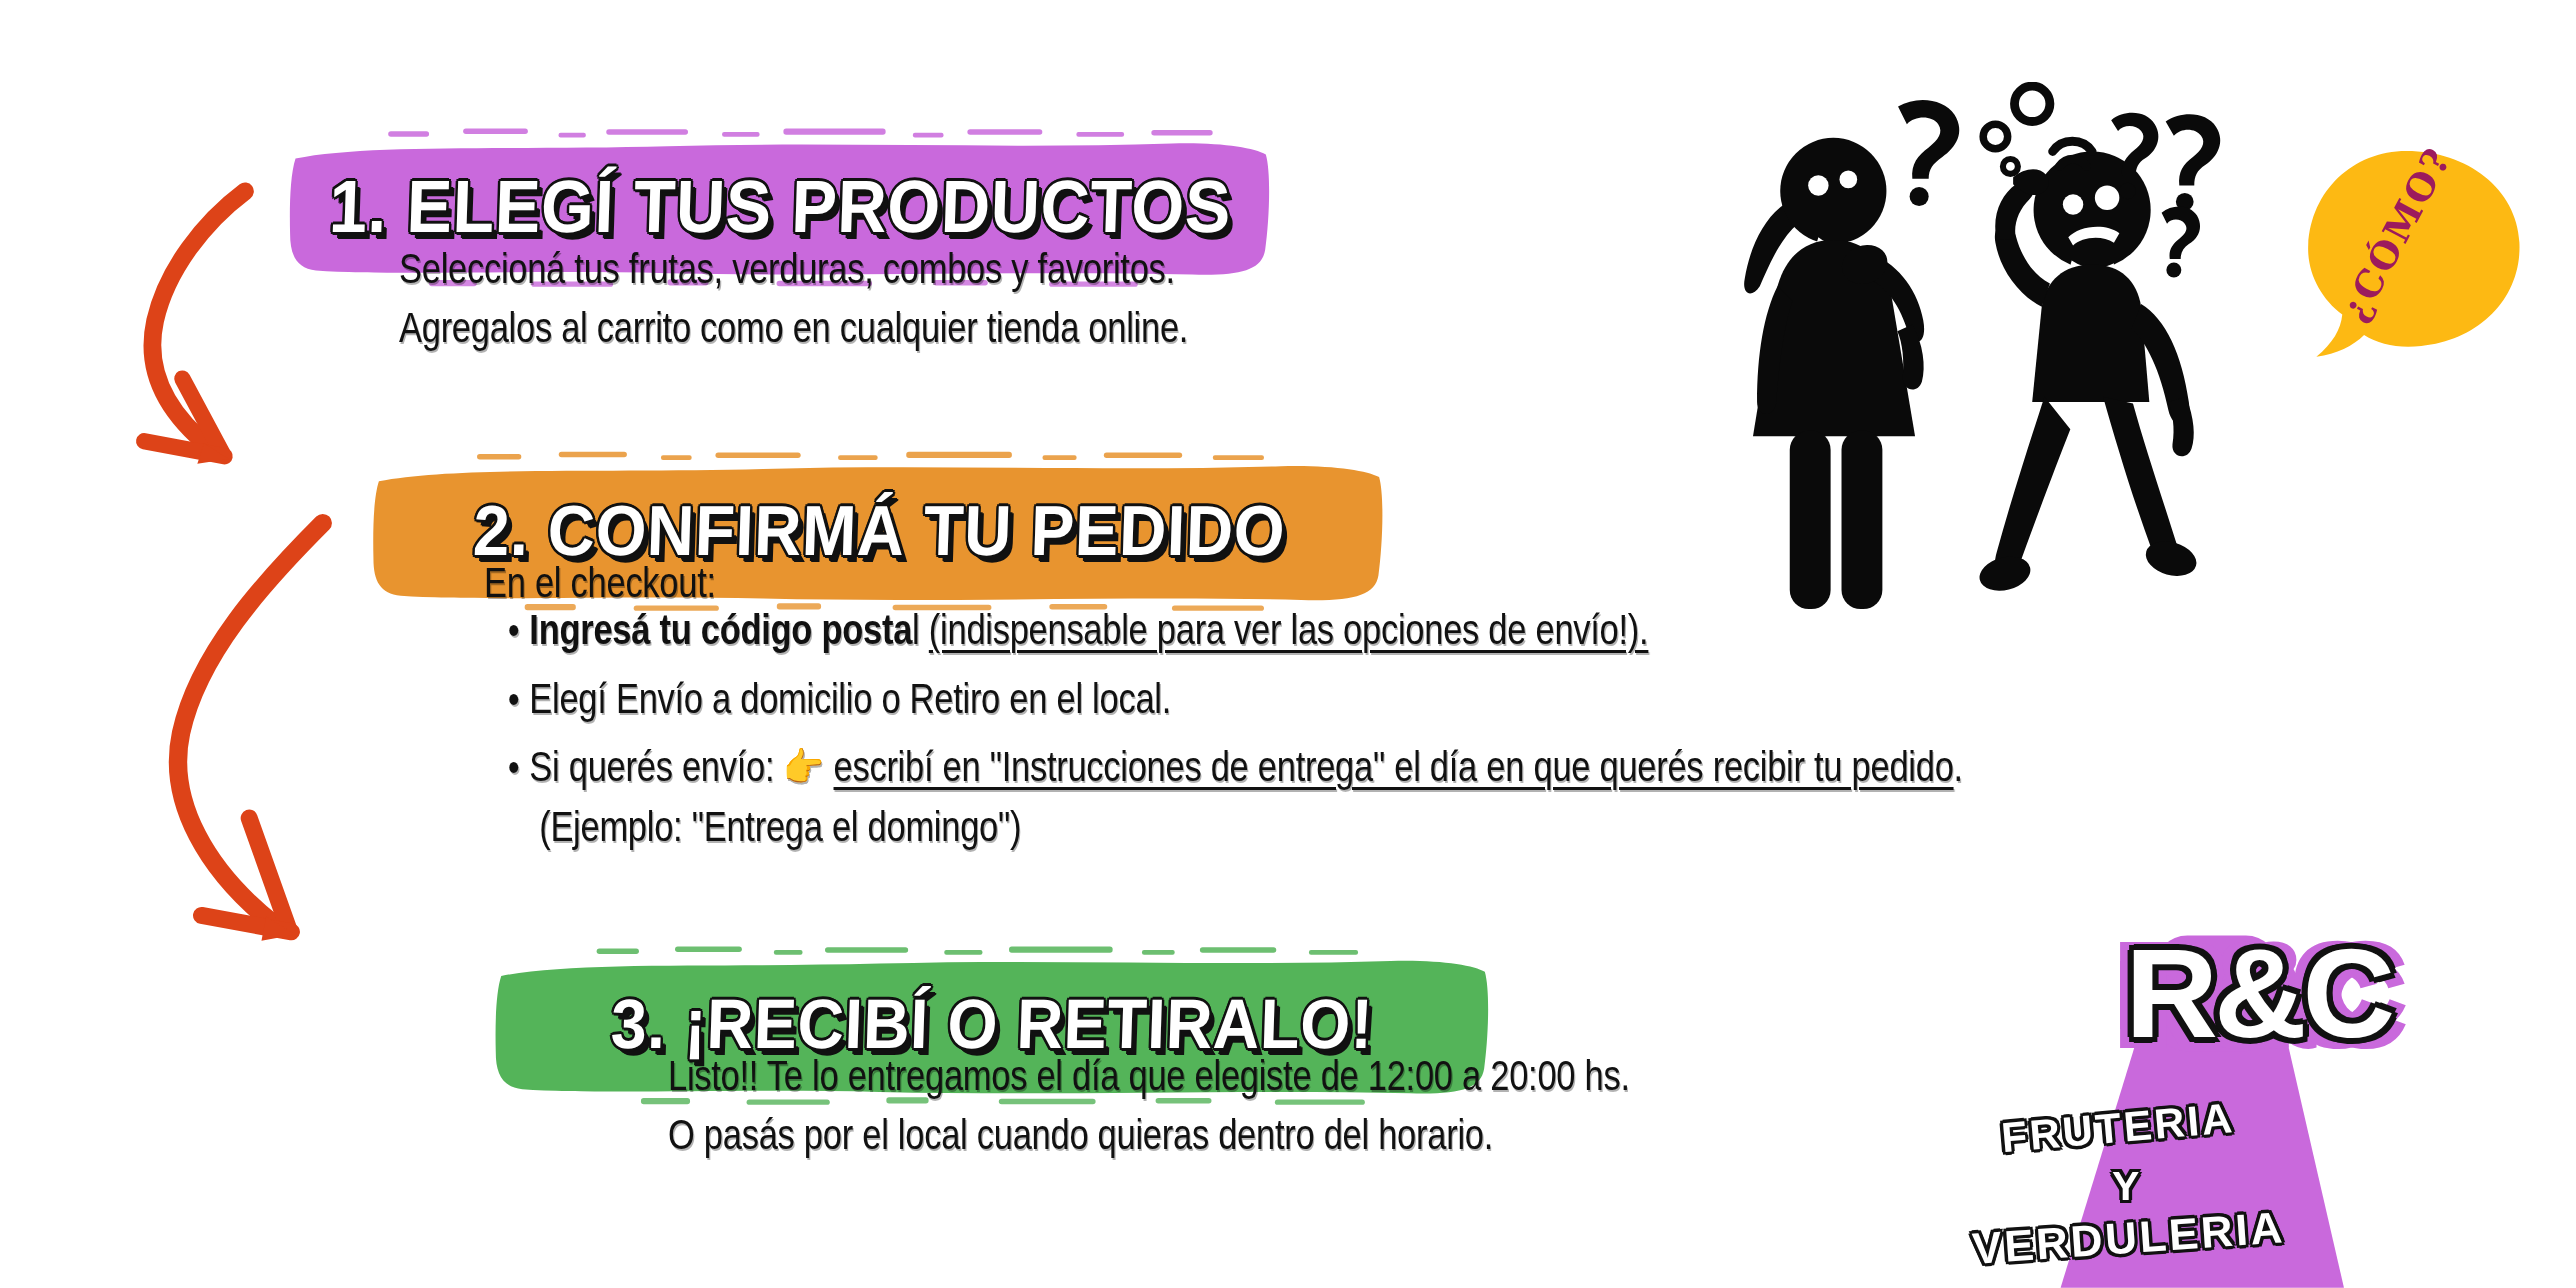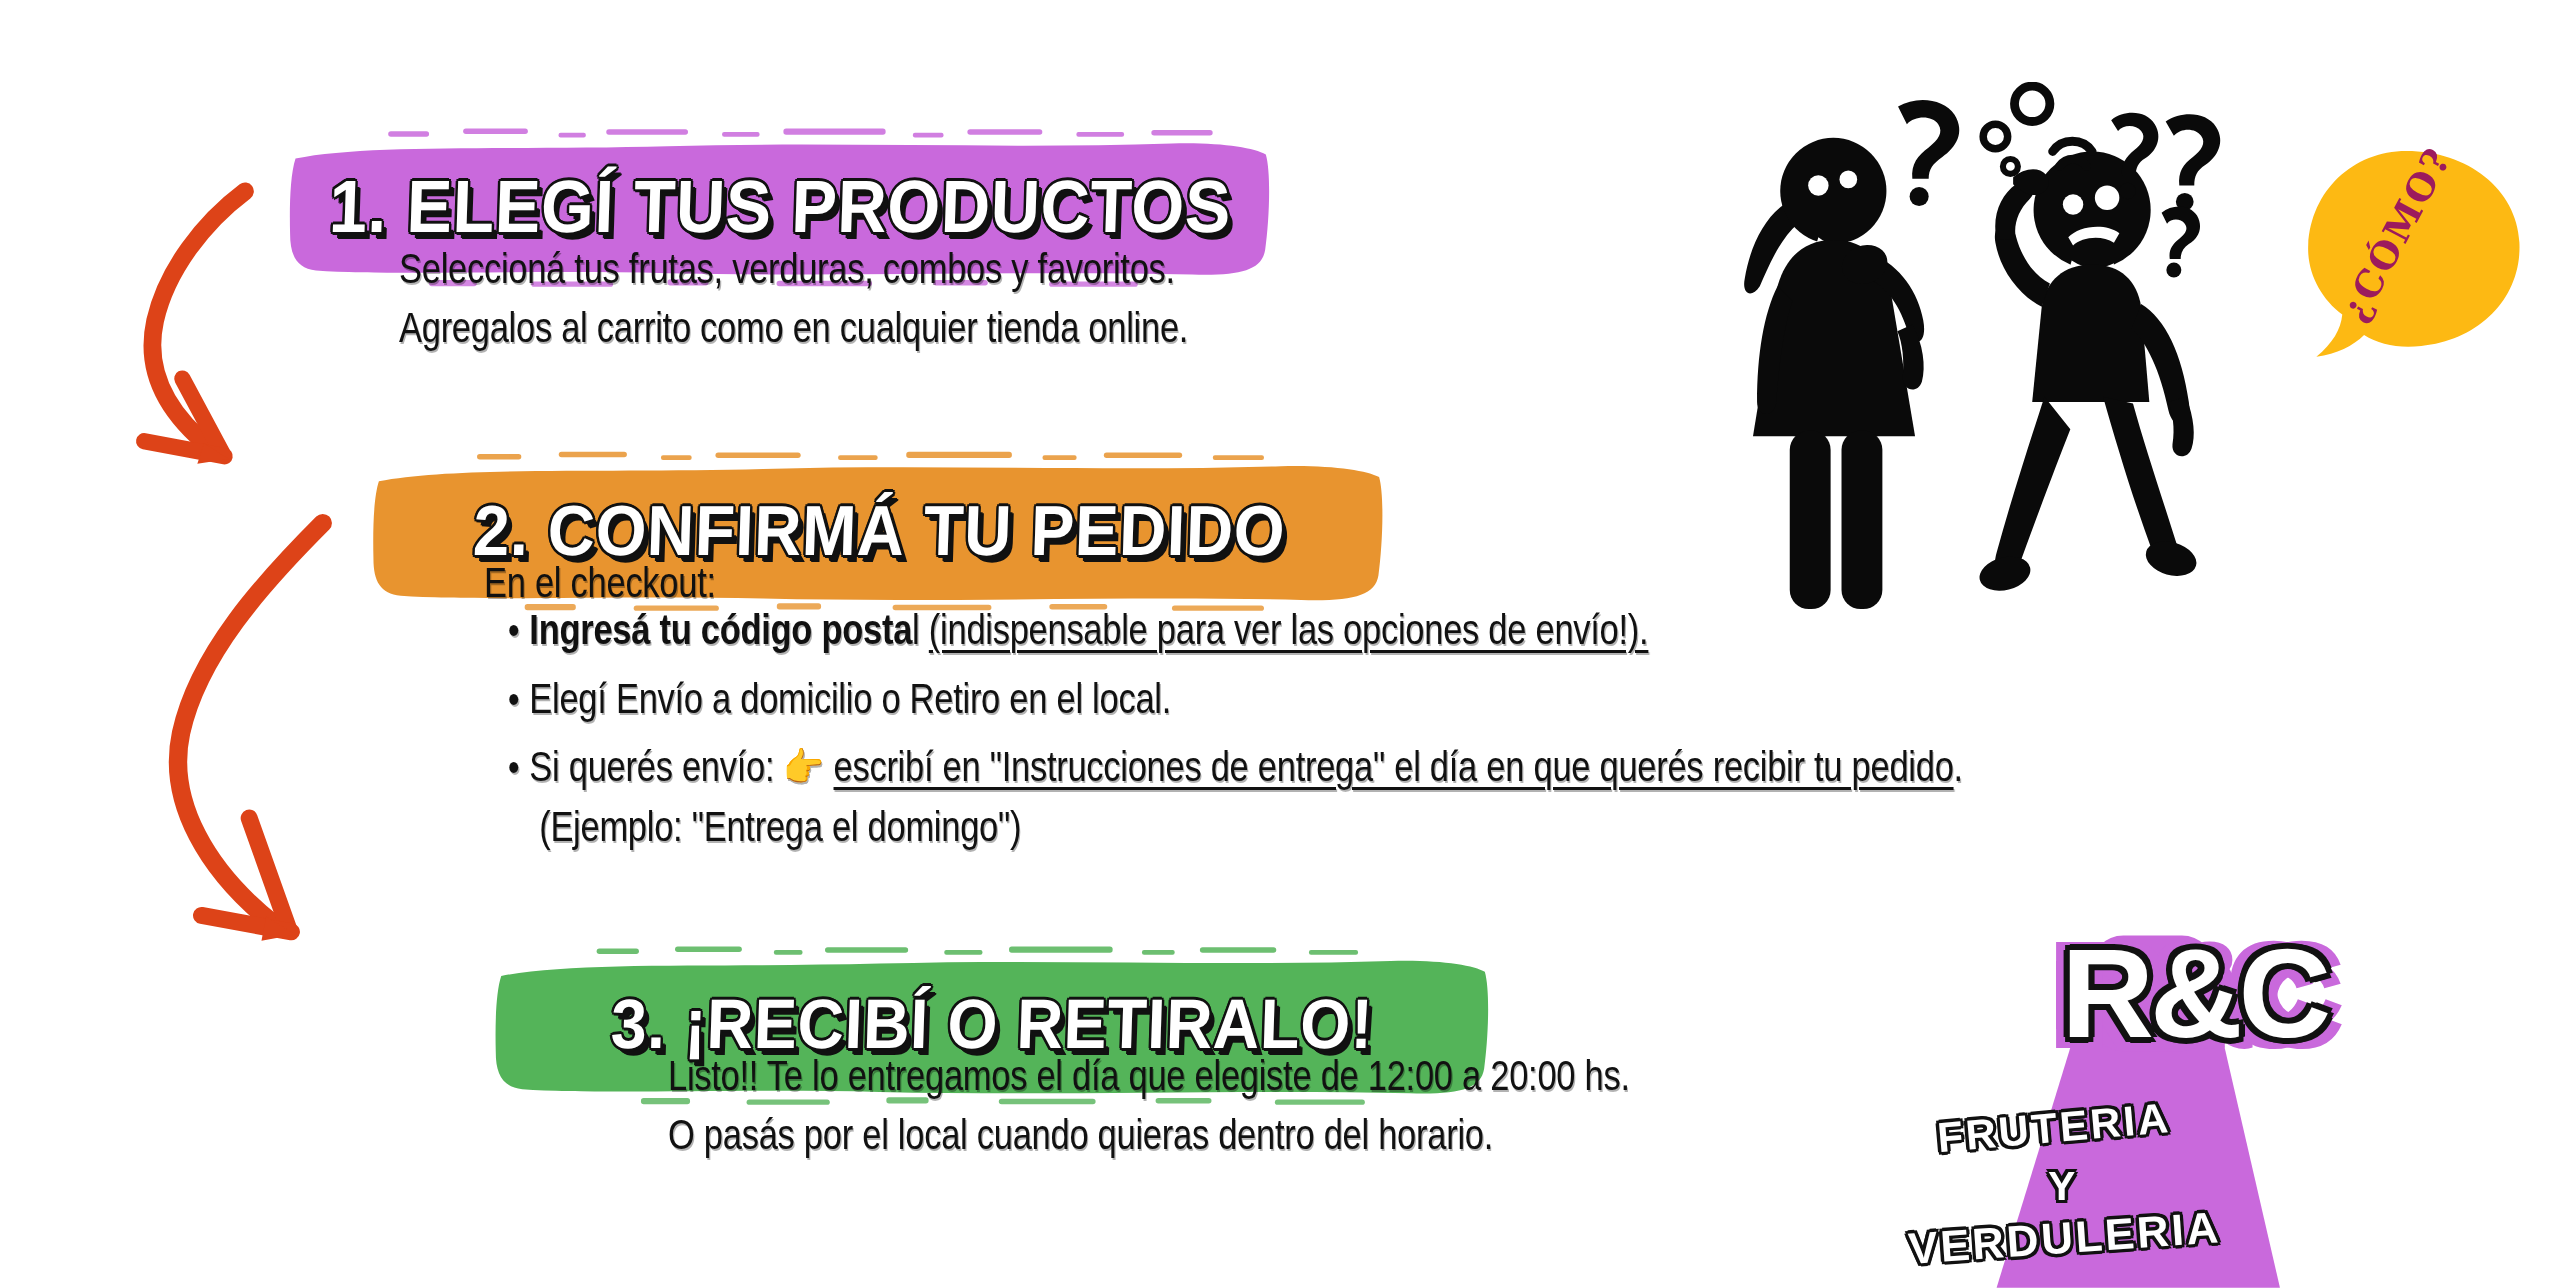--- a/index.html
+++ b/index.html
@@ -130,21 +130,21 @@
     font-weight: 700;
     font-size: 37px;
     letter-spacing: 2px;
     transform: rotate(-62deg);
     transform-origin: 50% 50%;
     z-index: 3;
     white-space: nowrap;
   }
 
   
-  #logo { left: 1874px; top: 923px; width: 613px; height: 365px; }
+  #logo { left: 1938px; top: 923px; width: 613px; height: 365px; }
   .logo-word {
     position: absolute;
     left: 0; right: 0;
     top: 8.2px;
     text-align: center;
     z-index: 4;
     font-family: "Liberation Sans", "DejaVu Sans", sans-serif;
     font-weight: 700;
     font-size: 126px;
     line-height: 1;

